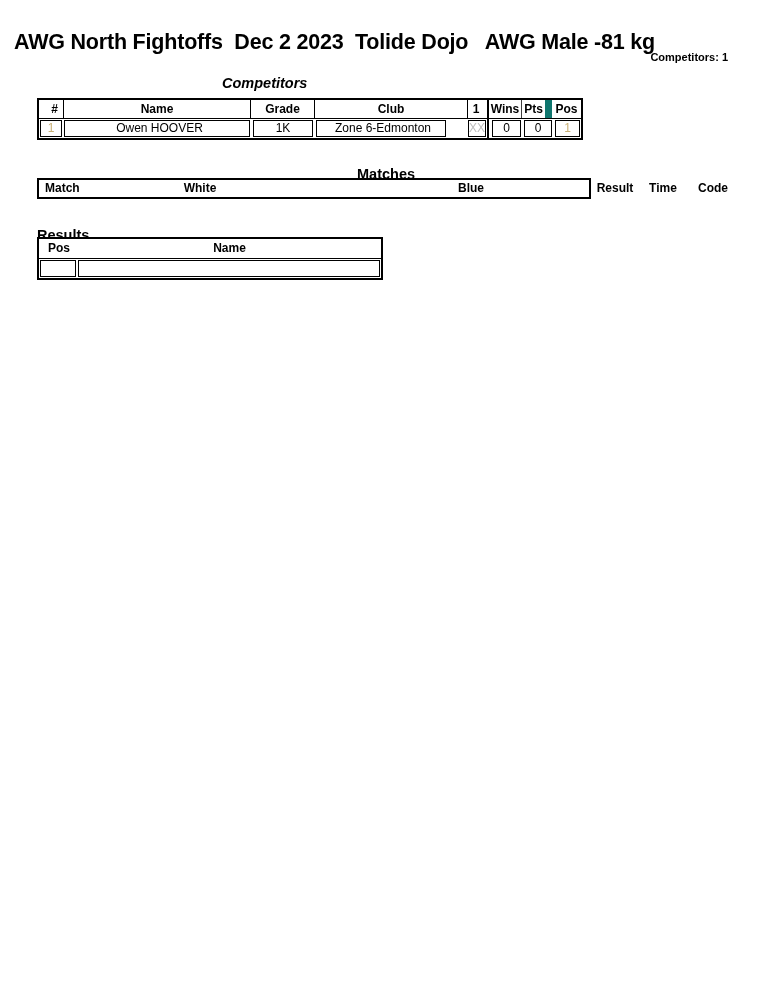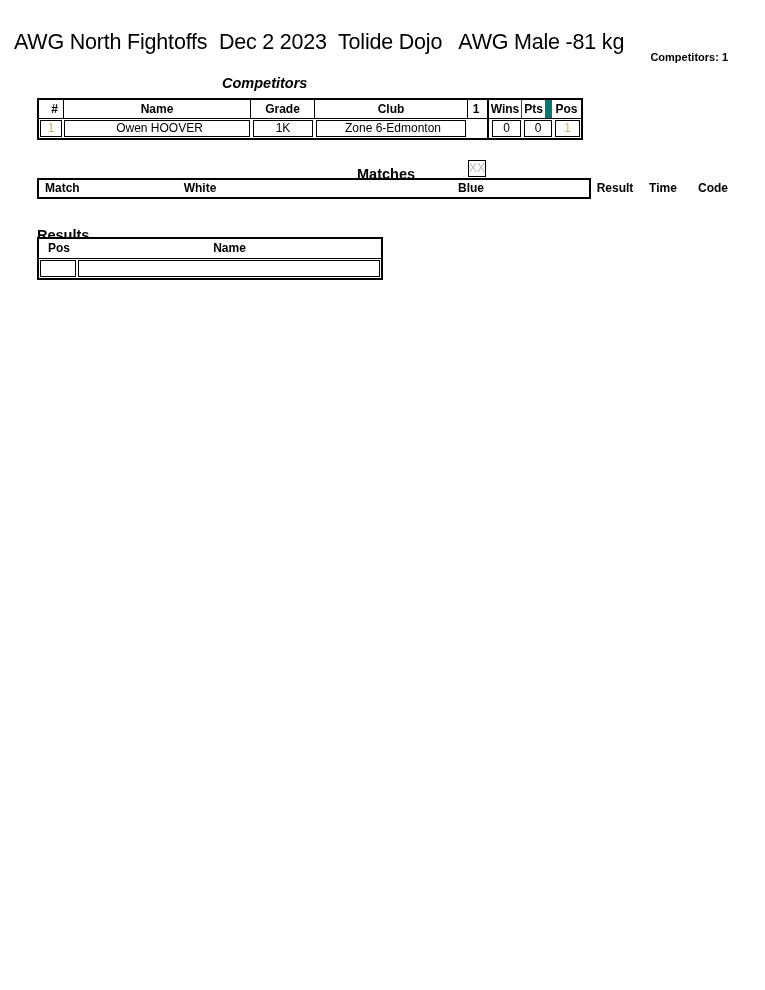--- a/index.html
+++ b/index.html
@@ -3,21 +3,21 @@
 <meta charset="utf-8">
 <style>
   html,body{margin:0;padding:0;background:#fff;}
   .page{
     position:relative;width:765px;height:990px;background:#ffffff;
     font-family:"Liberation Sans","DejaVu Sans",sans-serif;color:#000;overflow:hidden;
   }
   
   .doc-title{
     position:absolute;left:14px;top:29px;
-    font-size:21.5px;font-weight:normal;line-height:26px;white-space:pre;letter-spacing:-0.2px;
+    font-size:21.5px;font-weight:bold;line-height:26px;white-space:pre;letter-spacing:-0.2px;
   }
   .comp-count{
     position:absolute;right:37px;top:51px;
     font-size:11px;font-weight:bold;line-height:13px;text-align:center;
   }
   
   .section-heading{position:absolute;font-size:14.5px;font-weight:bold;line-height:15px;}
   .h-competitors{left:222px;top:76px;font-style:italic;}
   .h-matches{left:37px;top:167px;width:698px;text-align:center;}
   .h-results{left:37px;top:228px;width:346px;text-align:left;}
@@ -40,21 +40,21 @@
   .hc-pts{width:30px;border-right:7px solid #0f766e;}
   .hc-pos{width:29px;}
   .thick-sep{position:absolute;left:448px;top:0;bottom:0;width:2px;background:#000;}
   .t-comp .cell{
     position:absolute;top:20px;height:17px;box-sizing:border-box;border:1px solid #000;
     font-size:12px;line-height:15px;text-align:center;overflow:hidden;white-space:nowrap;background:#fff;
   }
   .c-num{left:1px;width:22px;}
   .c-name{left:25px;width:186px;text-align:left;padding-left:5px;}
   .c-grade{left:214px;width:60px;}
-  .c-club{left:277px;width:150px;text-align:left;padding-left:4px;}
+  .c-club{left:277px;width:130px;text-align:left;padding-left:4px;}
   .c-grid{left:429px;width:18px;}
   .c-wins{left:453px;width:29px;}
   .c-pts{left:485px;width:28px;}
   .c-pos{left:516px;width:25px;}
   
   .t-matches{left:37px;top:178px;width:554px;height:21px;}
   .t-matches .mh{
     position:absolute;top:0;height:17px;font-size:12px;font-weight:bold;line-height:17px;
     text-align:center;white-space:nowrap;
   }
@@ -97,21 +97,21 @@
         <div class="hc hc-one">1</div>
         <div class="hc hc-wins">Wins</div>
         <div class="hc hc-pts">Pts</div>
         <div class="hc hc-pos">Pos</div>
       </div>
       <div class="thick-sep"></div>
       <div class="cell c-num" style="color: rgb(200, 175, 116);">1</div>
       <div class="cell c-name">Owen HOOVER</div>
       <div class="cell c-grade">1K</div>
       <div class="cell c-club">Zone 6-Edmonton</div>
-      <div class="cell c-grid" style="color: rgb(189, 189, 189); margin-top: 40px;">XX</div>
+      <div class="cell c-grid" style="color: rgb(189, 189, 189);">XX</div>
       <div class="cell c-wins">0</div>
       <div class="cell c-pts">0</div>
       <div class="cell c-pos" style="color: rgb(200, 175, 116);">1</div>
     </div>
   </div>
 
   <div class="section-heading h-matches">Matches</div>
 
   <div class="tbl t-matches">
     <div class="tbl-inner">

